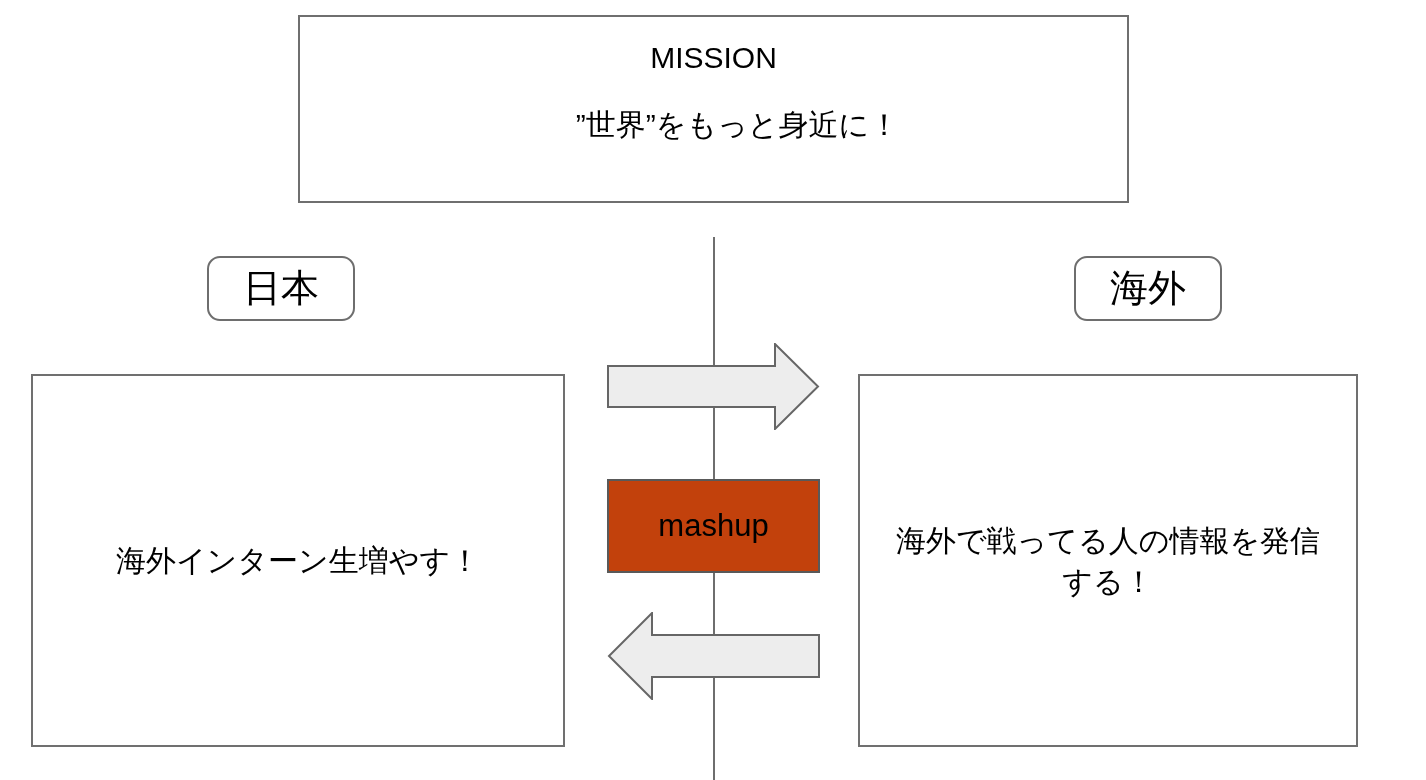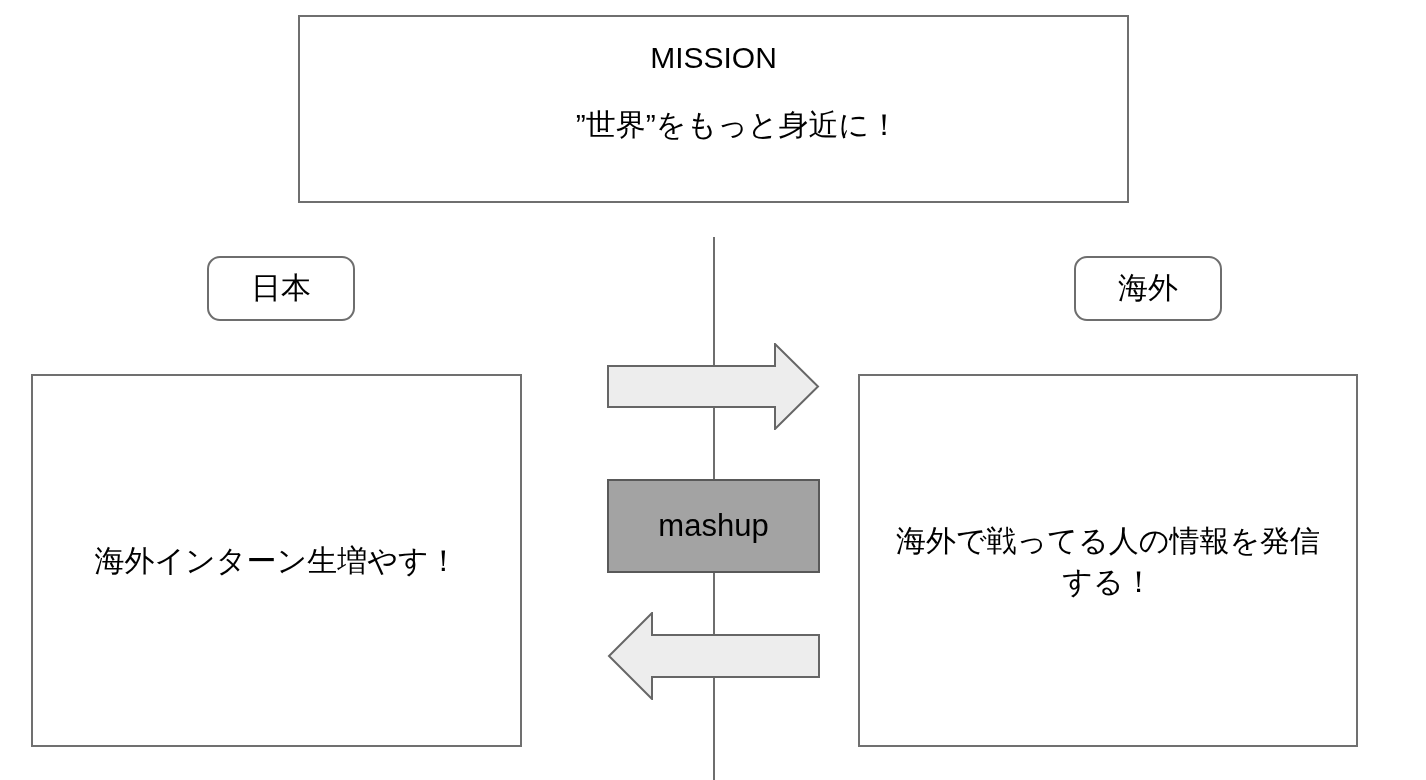--- a/index.html
+++ b/index.html
@@ -64,63 +64,63 @@
     position: absolute;
     width: 148px;
     height: 65px;
     top: 256px;
     border: 2px solid #6e6e6e;
     border-radius: 13px;
     background: #ffffff;
     display: flex;
     align-items: center;
     justify-content: center;
-    font-size: 30px;
+    font-size: 38px;
     z-index: 2;
   }
   .pill-japan { left: 207px; }
   .pill-overseas { left: 1074px; text-align: right; }
 
   
   .goal-box {
     position: absolute;
     top: 374px;
     height: 373px;
     border: 2px solid #707070;
     background: #ffffff;
     display: flex;
     align-items: center;
     justify-content: center;
     text-align: center;
     font-size: 30px;
     line-height: 41px;
     z-index: 2;
   }
-  .goal-box-left { left: 31px; width: 491px; }
+  .goal-box-left { left: 31px; width: 534px; }
   .goal-box-right { left: 858px; width: 500px; }
   .goal-box-right .goal-text { max-width: 450px; }
 
   
   .arrow {
     position: absolute;
     left: 607px;
     width: 213px;
     z-index: 3;
     display: block;
   }
   .arrow-right { top: 343px; height: 87px; }
   .arrow-left  { top: 612px; height: 88px; }
 
   .mashup-box {
     position: absolute;
     left: 607px;
     top: 479px;
     width: 213px;
     height: 94px;
-    background: #a3a3a3;
+    background: #c2410c;
     border: 2px solid #595959;
     display: flex;
     align-items: center;
     justify-content: center;
     font-size: 31px;
     z-index: 3;
   }
 </style>
 </head>
 <body>

